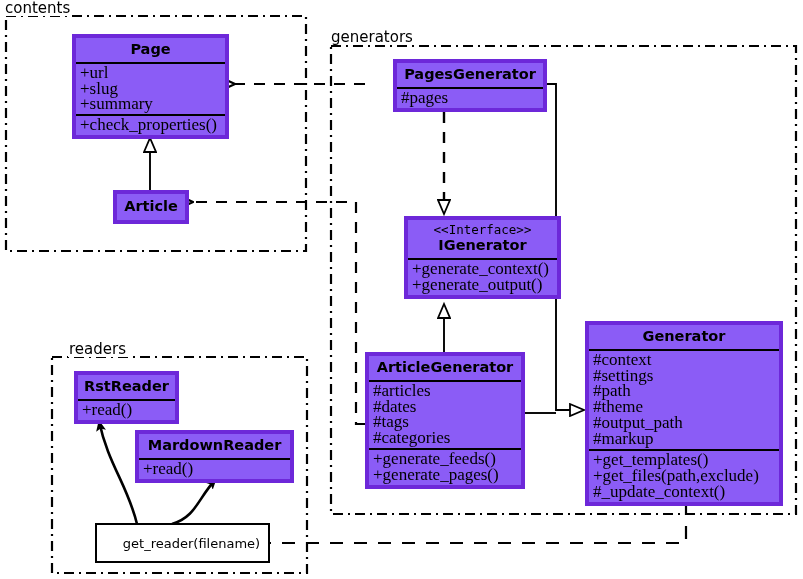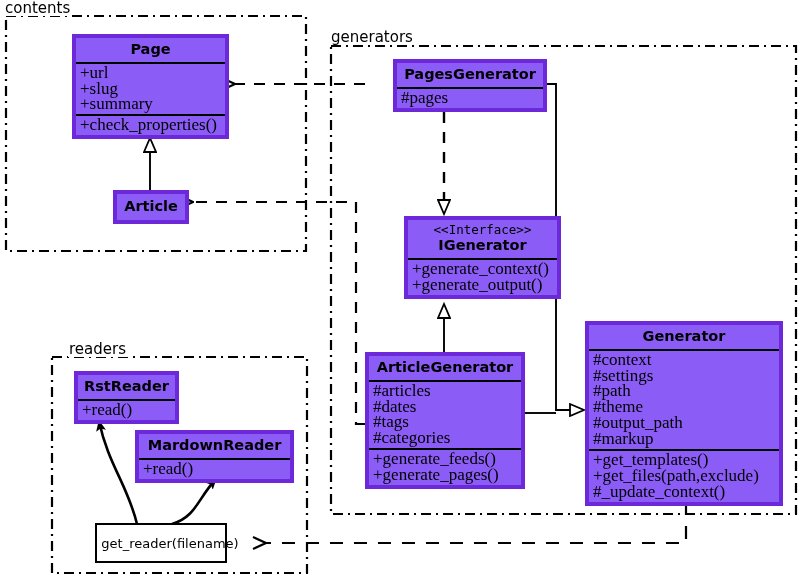--- a/index.html
+++ b/index.html
@@ -211,17 +211,17 @@
     </div>
   </div>
 
   <div class="uml-box" style="left:135px; top:430px; width:159px;">
     <div class="uml-title">MardownReader</div>
     <div class="uml-compartment uml-sep">
       <div class="uml-item">+read()</div>
     </div>
   </div>
 
-  <div class="plain-box" style="left:95px; top:523px; width:132px; height:40px;padding-left:18px;">
+  <div class="plain-box" style="left:95px; top:523px; width:175px; height:40px;padding-left:18px;">
     <span>get_reader(filename)</span>
   </div>
 
 </div>
 
 </body></html>

